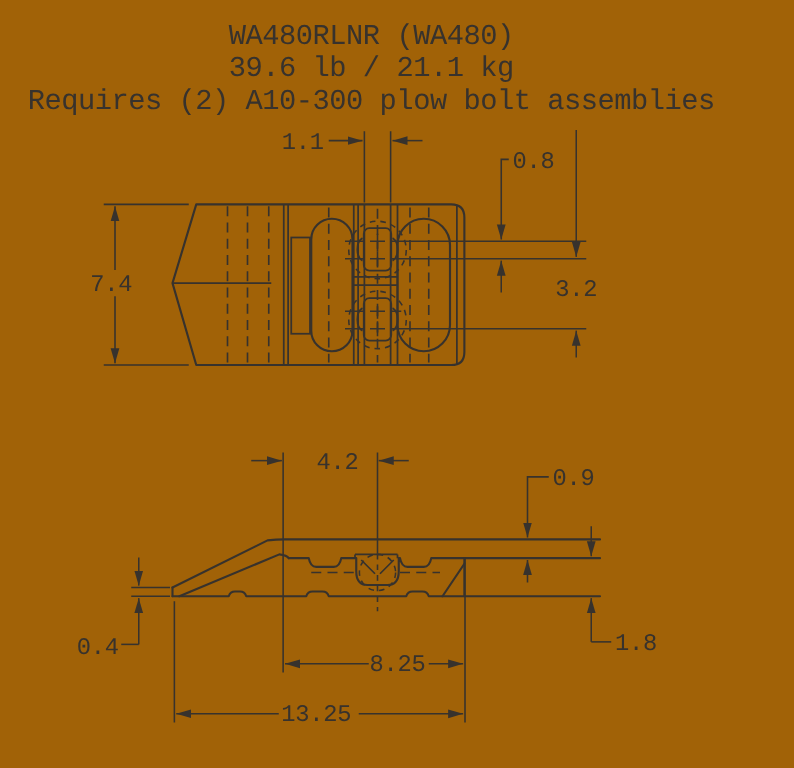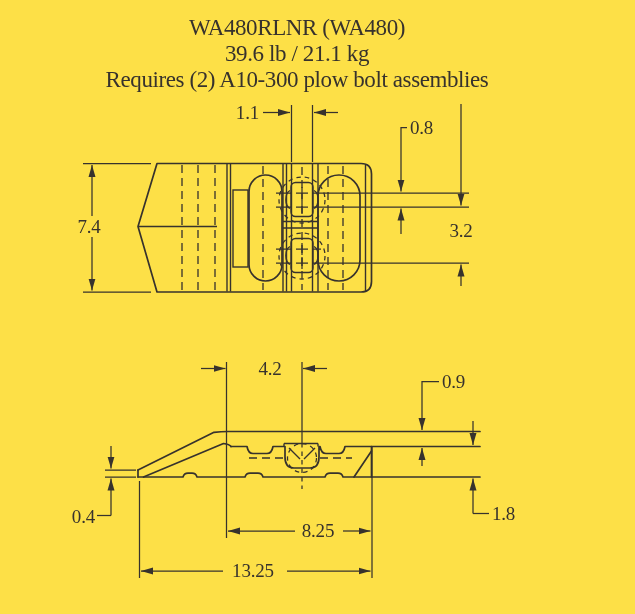--- a/index.html
+++ b/index.html
@@ -1,17 +1,17 @@
 <!DOCTYPE html>
 <html><head>
 <meta charset="utf-8">
 <style>
   html,body{margin:0;padding:0;background:#ffffff;}
-  .canvas{position:relative;width:635px;height:614px;background:#fde047;overflow:hidden;
-          font-family:Liberation Serif, serif;}
+  .canvas{position:relative;width:635px;height:614px;background:#a16207;overflow:hidden;
+          font-family:Liberation Mono, monospace;}
   svg{position:absolute;left:0;top:0;}
   
   .obj{fill:none;stroke:#37322d;stroke-width:1.7;stroke-linejoin:round;stroke-linecap:round;}
   .mid{fill:none;stroke:#37322d;stroke-width:1.4;stroke-linecap:butt;}
   .thin{fill:none;stroke:#37322d;stroke-width:1.25;stroke-linecap:butt;}
   .hid{fill:none;stroke:#37322d;stroke-width:1.3;stroke-dasharray:8 5;stroke-linecap:butt;}
   .hidc{fill:none;stroke:#37322d;stroke-width:1.25;stroke-dasharray:4.5 4;}
   .dim{fill:none;stroke:#37322d;stroke-width:1.25;stroke-linecap:butt;}
   text{fill:#37322d;}
   .dimlabel{font-size:19px;letter-spacing:-0.2px;}

